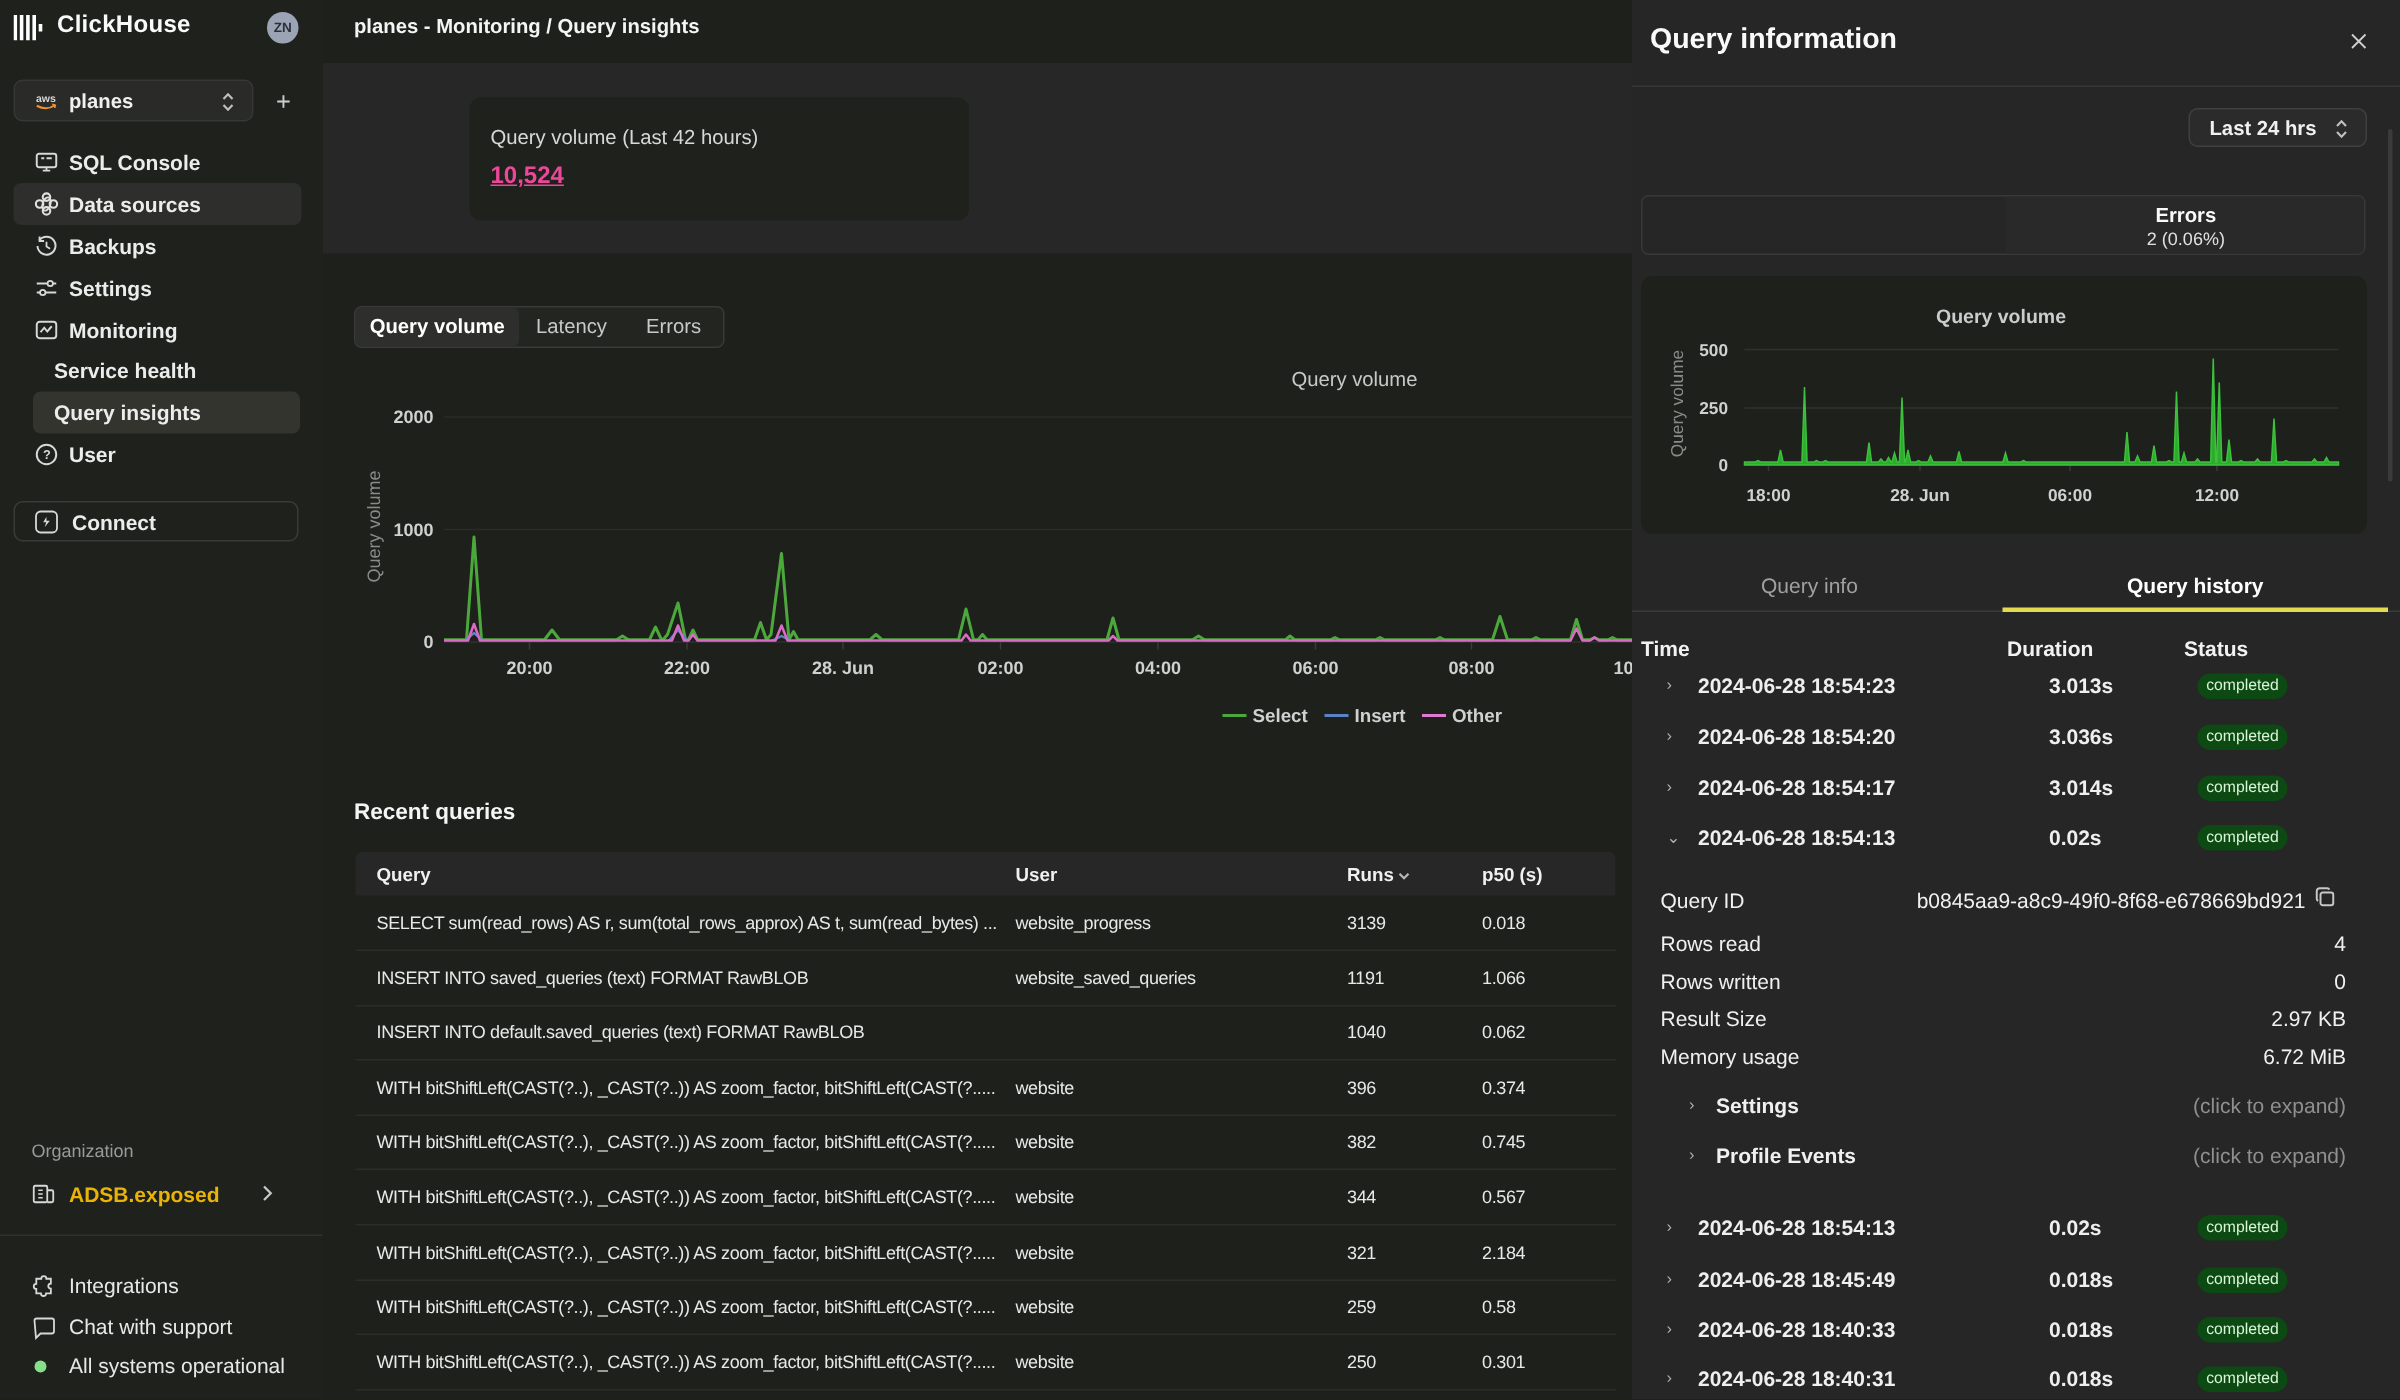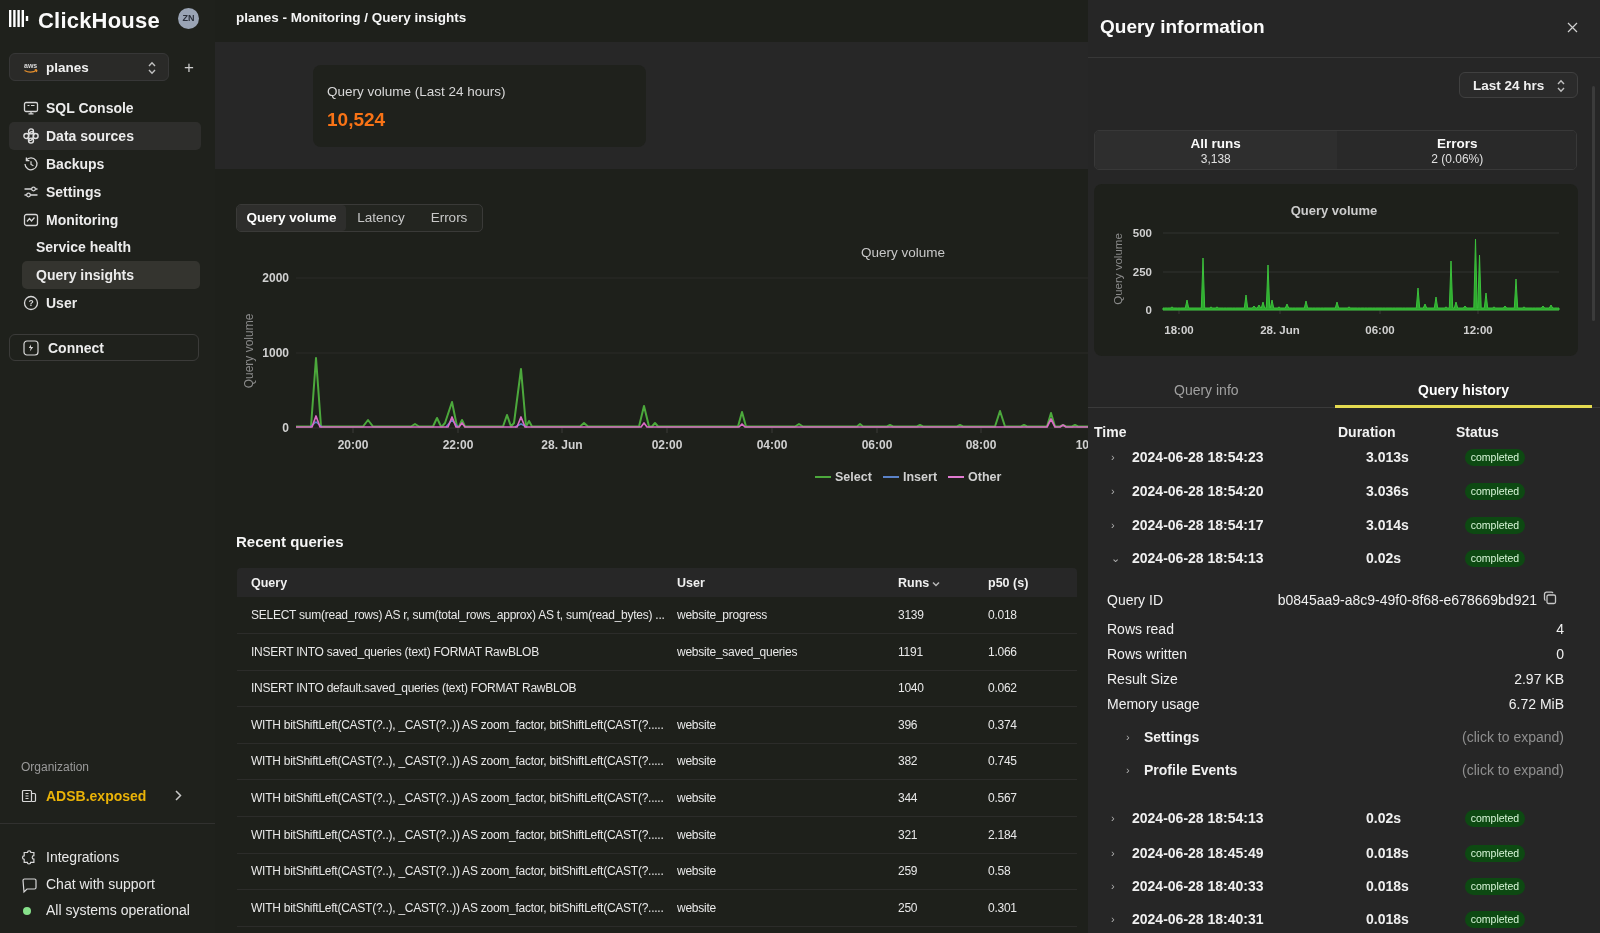--- a/index.html
+++ b/index.html
@@ -3,21 +3,21 @@
 <meta charset="utf-8">
 <style>
 * { margin:0; padding:0; box-sizing:border-box; }
 html,body { width:1600px; height:933px; overflow:hidden; background:#1e201b; font-family:"Liberation Sans", sans-serif; }
 .abs { position:absolute; }
 #stage { position:relative; width:1600px; height:933px; background:#1e201b; }
 
 
 #sidebar { left:0; top:0; width:215px; height:933px; background:#1f211c; }
 .logo-bars { left:9px; }
-.logo-text { left:38px; top:8px; font-size:22px; font-weight:bold; color:#fafafa; letter-spacing:0.2px; }
+.logo-text { left:38px; top:8px; font-size:16px; font-weight:bold; color:#fafafa; letter-spacing:0.2px; }
 .avatar { left:178px; top:8px; width:21px; height:21px; border-radius:50%; background:#9aa4b5; color:#2a2f3a; font-size:9px; font-weight:bold; text-align:center; line-height:21px; }
 .svc-select { left:9px; top:53px; width:160px; height:28px; background:#2a2a28; border:1px solid #373737; border-radius:6px; }
 .svc-aws { left:13px; top:7px; }
 .svc-name { left:36px; top:6px; font-size:13.5px; font-weight:bold; color:#f0f0f0; }
 .svc-chev { left:137px; top:6px; color:#b8b8b8; }
 .plus-btn { left:184px; top:58px; font-size:17px; color:#cccccc; }
 
 .nav-item { left:9px; width:192px; height:28px; border-radius:5px; color:#ececec; font-size:14px; font-weight:bold; }
 .nav-item .ni-icon { position:absolute; left:14px; top:6px; width:16px; height:16px; }
 .nav-item .ni-label { position:absolute; left:37px; top:6px; }
@@ -32,21 +32,21 @@
 .side-div { left:0px; top:823px; width:215px; height:1px; background:#31312f; }
 .foot-item { left:21px; height:20px; width:190px; white-space:nowrap; color:#e8e8e8; font-size:14px; }
 
 
 #main { left:215px; top:0; width:1385px; height:933px; background:#1e201b; }
 #topbar { left:0; top:0; width:1385px; height:42px; background:#1e201b; }
 #topbar .title { position:absolute; left:21px; top:10px; font-size:13.5px; font-weight:bold; color:#f5f5f5; }
 #statband { left:0; top:42px; width:1385px; height:127px; background:#272727; }
 .stat-card { top:23px; width:333px; height:82px; background:#1f211c; border-radius:8px; }
 .stat-label { position:absolute; left:14px; top:19px; font-size:13.5px; color:#d8d8d8; }
-.stat-value { position:absolute; left:14px; top:44px; font-size:19px; font-weight:bold; color:#f97316; }
+.stat-value { position:absolute; left:14px; top:44px; font-size:16px; font-weight:bold; color:#ec4899;text-decoration:underline; }
 
 .tabgroup { left:21px; top:204px; height:28px; border:1px solid #3a3a38; border-radius:5px; background:#232520; }
 .tabseg { position:absolute; top:0; height:26px; line-height:26px; font-size:13.5px; color:#c8c8c8; text-align:center; }
 .tabseg.active { background:#2e2e2c; color:#ffffff; font-weight:bold; border-radius:4px; }
 
 #recent-title { left:21px; top:533px; font-size:15px; font-weight:bold; color:#f5f5f5; }
 #rq-table { left:22px; top:568px; width:840px; height:365px; }
 .rq-head { position:absolute; left:0; top:0; width:840px; height:29px; background:#272727; border-radius:4px 4px 0 0; }
 .rq-row { position:absolute; left:0; width:840px; height:37px; border-bottom:1px solid #2c2c2a; }
 .rq-c { position:absolute; font-size:12px; letter-spacing:-0.25px; color:#e8e8e8; white-space:nowrap; }
@@ -81,21 +81,21 @@
 </head>
 <body>
 <div id="stage">
 
   <div id="main" class="abs">
     <div id="topbar" class="abs">
         <div class="title">planes - Monitoring / Query insights</div>
       </div>
     <div id="statband" class="abs">
       <div class="stat-card abs" style="left:98px;">
-        <div class="stat-label">Query volume (Last 24 hours)</div>
+        <div class="stat-label">Query volume (Last 42 hours)</div>
         <div class="stat-value">10,524</div>
       </div>
       <div class="stat-card abs" style="left:946px;">
         <div class="stat-label">Queries per second</div>
         <div class="stat-value">0.12</div>
       </div>
     </div>
 
     <div class="tabgroup abs" style="width:247px;">
       <div class="tabseg active" style="left:0px; width:109px;">Query volume</div>
@@ -332,24 +332,20 @@
       </svg>
     <div id="d-hdiv" class="abs"></div>
     <div id="d-drop" class="abs">
       <div class="abs" style="left:13px; top:5px; font-size:13.5px; font-weight:bold; color:#f0f0f0;">Last 24 hrs</div>
       <svg class="abs" style="left:96px; top:5px;" width="10" height="16" viewBox="0 0 10 16">
         <path d="M2 6 L5 2.8 L8 6" stroke="#c0c0c0" stroke-width="1.4" fill="none"></path>
         <path d="M2 10 L5 13.2 L8 10" stroke="#c0c0c0" stroke-width="1.4" fill="none"></path>
       </svg>
     </div>
     <div id="d-seg" class="abs">
-      <div class="seg" style="left:0; background:#2e2e2e;">
-        <div class="l1">All runs</div>
-          <div class="l2">3,138</div>
-      </div>
       <div class="seg" style="left:241.5px; background:#292929;">
         <div class="l1">Errors</div>
           <div class="l2">2 (0.06%)</div>
       </div>
     </div>
     <div id="d-chartbox" class="abs"></div>
     <svg id="d-chart" class="abs" style="left:6px; top:184px;" width="484" height="172" viewBox="0 0 484 172">
         <line x1="69" y1="49" x2="465" y2="49" stroke="#303230" stroke-width="1"></line>
         <line x1="69" y1="88" x2="465" y2="88" stroke="#303230" stroke-width="1"></line>
         <line x1="69" y1="126" x2="465" y2="126" stroke="#343634" stroke-width="1"></line>

